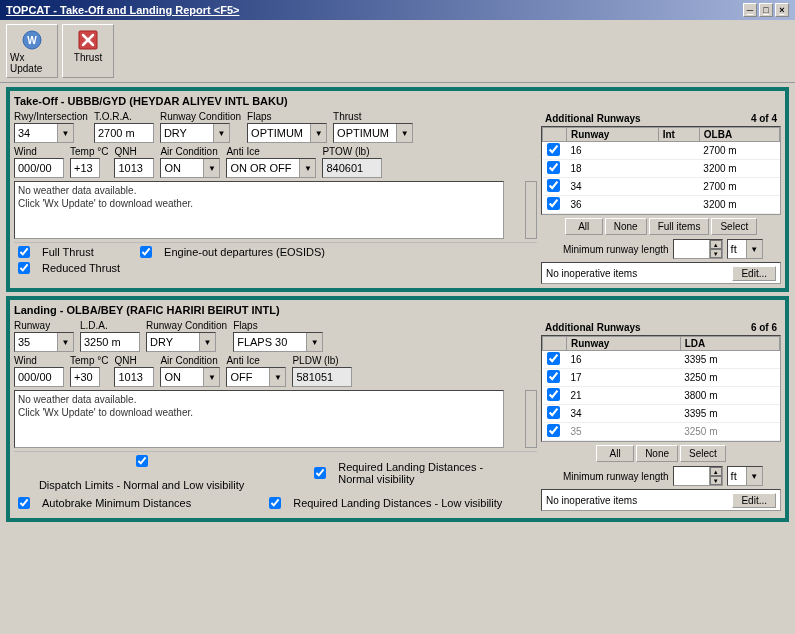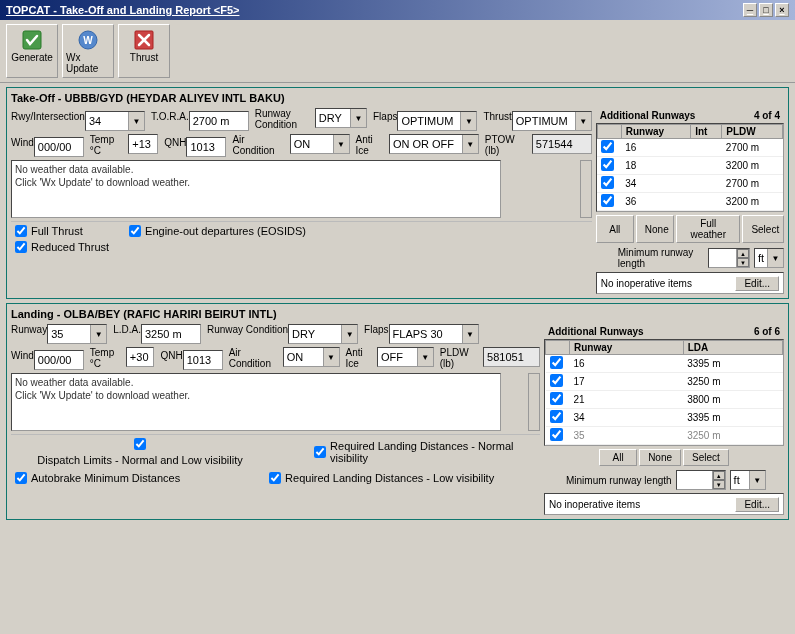--- a/index.html
+++ b/index.html
@@ -69,21 +69,21 @@
       justify-content: center;
       font-size: 16px;
     }
     .main-content {
       padding: 4px 6px;
       display: flex;
       flex-direction: column;
       gap: 4px;
     }
     .section {
-      border: 1px solid #0f766e;
+      border: 4px solid #0f766e;
       background: #d4d0c8;
       padding: 4px;
     }
     .section-title {
       font-size: 11px;
       font-weight: bold;
       margin-bottom: 4px;
     }
     .section-inner {
       display: flex;
@@ -96,20 +96,21 @@
       width: 240px;
     }
     .field-row {
       display: flex;
       align-items: flex-end;
       gap: 6px;
       margin-bottom: 3px;
     }
     .field-group {
       display: flex;
+      flex-direction: column;
     }
     .field-label {
       font-size: 10px;
       margin-bottom: 1px;
       color: #000;
     }
     .field-input {
       border: 1px inset #999;
       background: white;
       height: 20px;
@@ -188,21 +189,21 @@
       border: 1px solid #999;
       background: #d4d0c8;
       position: absolute;
       right: 0;
       top: 0;
       bottom: 0;
     }
     .checkbox-row {
       display: flex;
       align-items: center;
-      gap: 4px;
+      gap: 12px;
       margin-bottom: 2px;
     }
     .checkbox-row input[type=checkbox] {
       width: 12px;
       height: 12px;
     }
     .additional-runways {
       border: 1px inset #999;
       background: white;
     }
@@ -314,29 +315,20 @@
 <div class="title-bar">
   <span>TOPCAT - Take-Off and Landing Report &lt;F5&gt;</span>
   <div class="title-bar-buttons">
     <div class="title-bar-btn">─</div>
     <div class="title-bar-btn">□</div>
     <div class="title-bar-btn">×</div>
   </div>
 </div>
 
 <div class="toolbar">
-  <div class="toolbar-btn">
-    <div class="btn-icon">
-      <svg width="22" height="22" viewBox="0 0 22 22">
-        <rect x="2" y="2" width="18" height="18" rx="2" fill="#4a9a4a" stroke="#2a7a2a" stroke-width="1"></rect>
-        <polyline points="6,11 9,15 16,7" fill="none" stroke="white" stroke-width="2.5" stroke-linecap="round"></polyline>
-      </svg>
-    </div>
-    <span>Generate</span>
-  </div>
   <div class="toolbar-btn">
     <div class="btn-icon">
       <svg width="22" height="22" viewBox="0 0 22 22">
         <circle cx="11" cy="11" r="9" fill="#5588cc" stroke="#3366aa" stroke-width="1"></circle>
         <text x="11" y="15" text-anchor="middle" font-size="10" fill="white" font-weight="bold">W</text>
       </svg>
     </div>
     <span>Wx Update</span>
   </div>
   <div class="toolbar-btn">
@@ -416,21 +408,21 @@
           </div>
           <div class="field-group">
             <span class="field-label">Anti Ice</span>
             <div class="dropdown w90">
               <span class="dropdown-text">ON OR OFF</span>
               <span class="dropdown-arrow">▼</span>
             </div>
           </div>
           <div class="field-group">
             <span class="field-label">PTOW (lb)</span>
-            <div class="readonly-val w60" style="width:60px">571544</div>
+            <div class="readonly-val w60" style="width:60px">840601</div>
           </div>
         </div>
 
         <div style="position:relative; margin-bottom:3px;">
           <div class="text-area-box" style="width:490px; padding-right:14px;">
             <div>No weather data available.</div>
             <div style="margin-top:2px;">Click 'Wx Update' to download weather.</div>
           </div>
           <div class="scrollbar-v" style="width:12px;"></div>
         </div>
@@ -460,21 +452,21 @@
           <span>Additional Runways</span>
           <span>4 of 4</span>
         </div>
         <div class="additional-runways">
           <table class="ar-table">
             <thead>
               <tr>
                 <th></th>
                 <th>Runway</th>
                 <th>Int</th>
-                <th>PLDW</th>
+                <th>OLBA</th>
               </tr>
             </thead>
             <tbody id="takeoff-ar-tbody">
             <tr>
     <td><input type="checkbox" checked="" style=""></td>
     <td>16</td>
     <td></td>
     <td>2700 m</td>
   </tr>
                 <tr>
@@ -494,21 +486,21 @@
     <td>36</td>
     <td></td>
     <td>3200 m</td>
   </tr>
               </tbody>
           </table>
         </div>
         <div class="ar-buttons">
           <button class="ar-btn">All</button>
           <button class="ar-btn">None</button>
-          <button class="ar-btn">Full weather</button>
+          <button class="ar-btn">Full items</button>
           <button class="ar-btn">Select</button>
         </div>
         <div class="min-runway-row">
           <span>Minimum runway length</span>
           <div class="spinner-input" style="width:50px;">
             <span class="spinner-text"></span>
             <div class="spinner-btns">
               <div class="spinner-btn">▲</div>
               <div class="spinner-btn">▼</div>
             </div>

